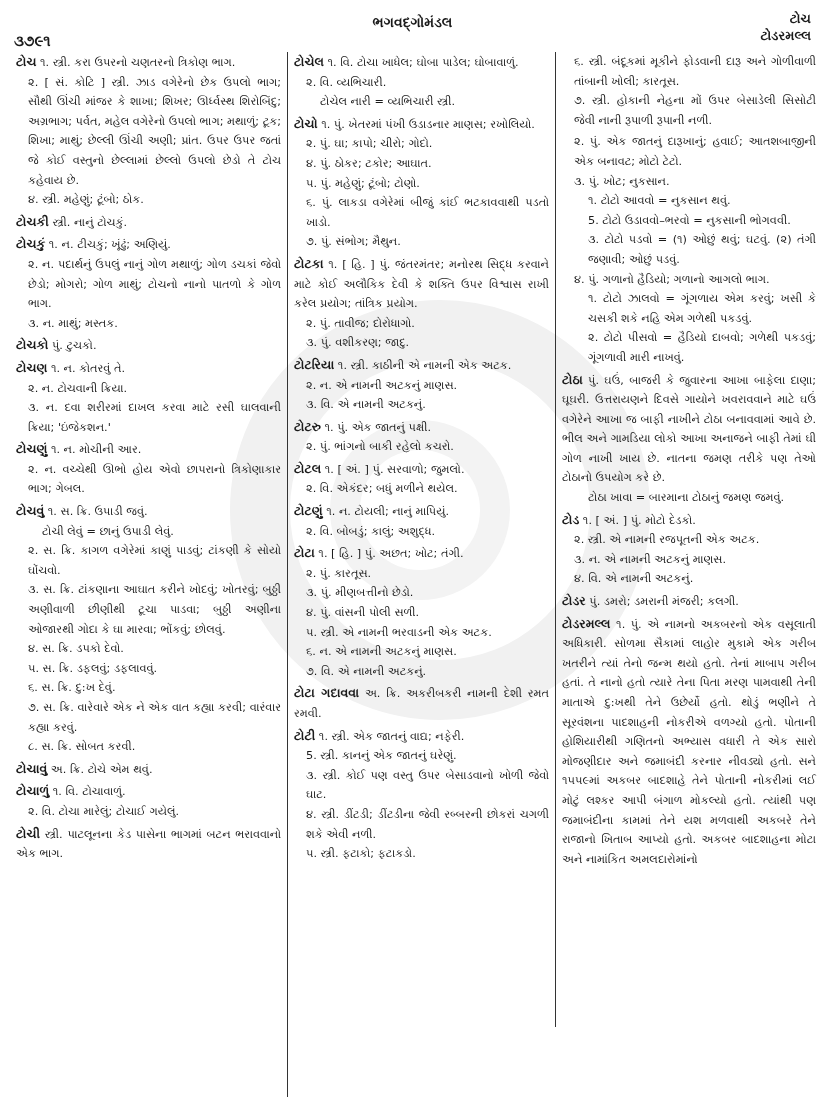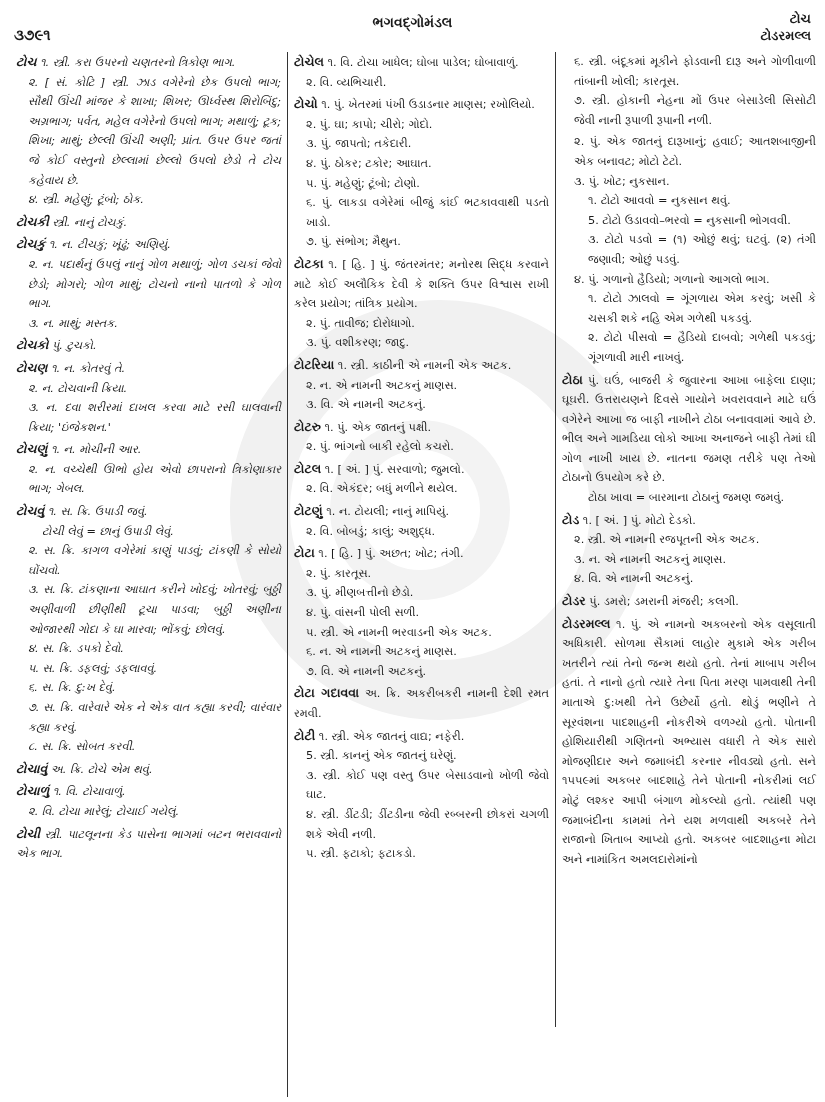--- a/index.html
+++ b/index.html
@@ -9,29 +9,29 @@
     position: absolute; left: 230px; top: 300px; width: 420px; height: 420px;
     border-radius: 50%; border: 60px solid #f1f1f1; pointer-events: none; z-index: 0;
   }
   .watermark2 {
     position: absolute; left: 330px; top: 420px; width: 180px; height: 180px;
     border-radius: 50%; border: 30px solid #f3f3f3; pointer-events: none; z-index: 0;
   }
   .header {
     position: absolute; top: 10px; left: 14px; right: 14px; height: 40px; z-index: 1;
   }
-  .page-no { position: absolute; left: 0; top: 16px; font-size: 15px; font-weight: bold; }
+  .page-no { position: absolute; left: 0; top: 22px; font-size: 15px; font-weight: bold; }
   .book-title { position: absolute; left: 50%; transform: translateX(-50%); top: 4px; font-size: 14px; font-weight: bold; }
   .guide { position: absolute; right: 0; top: 0; text-align: right; font-size: 13px; font-weight: bold; line-height: 17px; }
   .columns {
     position: absolute; top: 52px; left: 16px; width: 800px; height: 1045px;
     display: flex; z-index: 1;
   }
   .col { font-size: 11.3px; line-height: 19.6px; padding: 0 6px; }
-  .col-1 { width: 272px; border-right: 1.5px solid #333; padding-left: 0; font-style: italic; }
+  .col-1 { width: 272px; border-right: 1.5px solid #333; padding-left: 0; }
   .col-2 { width: 268px; border-right: 1.5px solid #333; border-left: none; height: 975px; }
   .col-3 { width: 260px; padding-right: 0; }
   .entry { margin-bottom: 2px; text-align: justify; }
   .hw { font-weight: bold; font-size: 12.5px; }
   .sense { padding-left: 12px; text-align: justify; }
   .sub { padding-left: 26px; text-align: justify; }
   .cont { padding-left: 0; }
 </style>
 </head>
 <body>
@@ -94,25 +94,25 @@
         <div class="sense">૨. વિ. ટોચા મારેલું; ટોચાઈ ગયેલું.</div>
       </div>
       <div class="entry">
         <div class="cont"><span class="hw">ટોચી</span> <span>સ્ત્રી. પાટલૂનના કેડ પાસેના ભાગમાં બટન ભરાવવાનો એક ભાગ.</span></div>
       </div>
     </div>
   <div class="col col-2">
       <div class="entry">
         <div class="cont"><span class="hw">ટોચેલ</span> <span>૧. વિ. ટોચા ખાધેલ; ઘોબા પાડેલ; ઘોબાવાળું.</span></div>
         <div class="sense">૨. વિ. વ્યભિચારી.</div>
+        <div class="sub">ટોચેલ નારી = વ્યભિચારી સ્ત્રી.</div>
       </div>
       <div class="entry">
         <div class="cont"><span class="hw">ટોચો</span> <span>૧. પું. ખેતરમાં પંખી ઉડાડનાર માણસ; રખોલિયો.</span></div>
         <div class="sense">૨. પું. ઘા; કાપો; ચીરો; ગોદો.</div>
-        <div class="sense">૩. પું. જાપતો; તકેદારી.</div>
         <div class="sense">૪. પું. ઠોકર; ટકોર; આઘાત.</div>
         <div class="sense">૫. પું. મહેણું; ટૂંબો; ટોણો.</div>
         <div class="sense">૬. પું. લાકડા વગેરેમાં બીજું કાંઈ ભટકાવવાથી પડતો ખાડો.</div>
         <div class="sense">૭. પું. સંભોગ; મૈથુન.</div>
       </div>
       <div class="entry">
         <div class="cont"><span class="hw">ટોટકા</span> <span>૧. [ હિ. ] પું. જંતરમંતર; મનોરથ સિદ્ધ કરવાને માટે કોઈ અલૌકિક દેવી કે શક્તિ ઉપર વિશ્વાસ રાખી કરેલ પ્રયોગ; તાંત્રિક પ્રયોગ.</span></div>
         <div class="sense">૨. પું. તાવીજ; દોરોધાગો.</div>
         <div class="sense">૩. પું. વશીકરણ; જાદુ.</div>
       </div>

